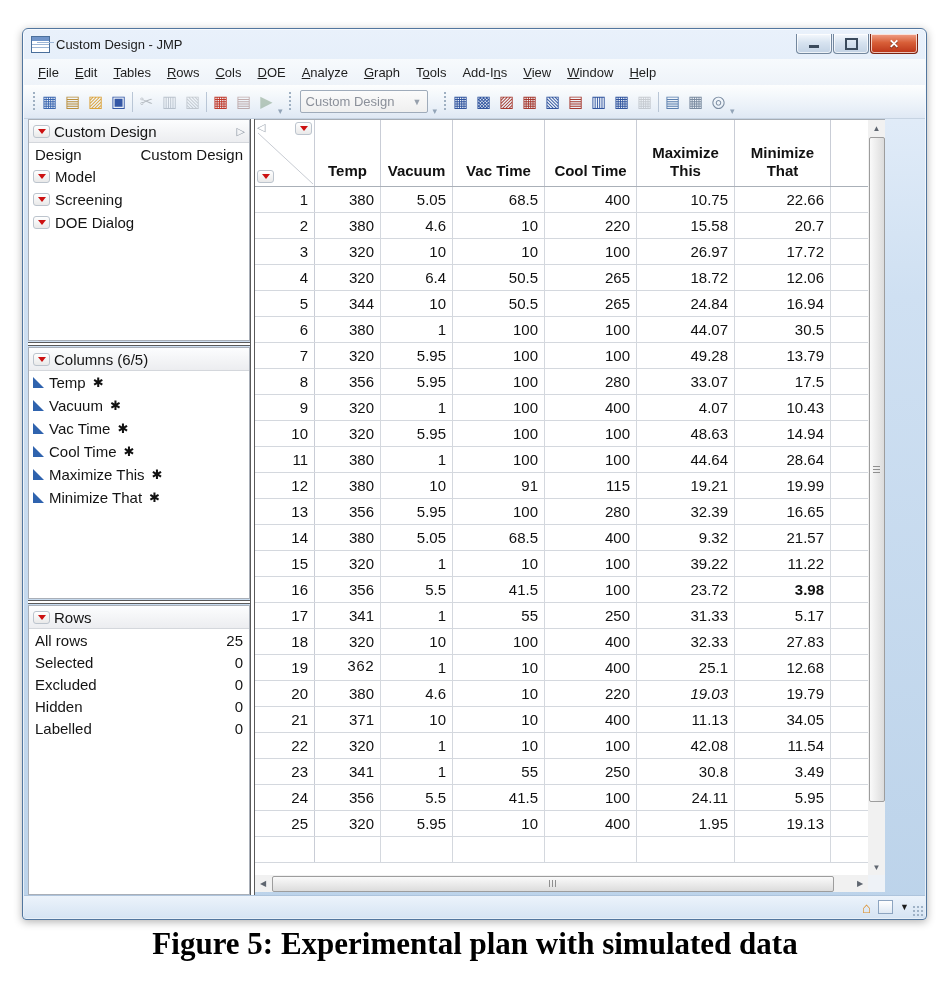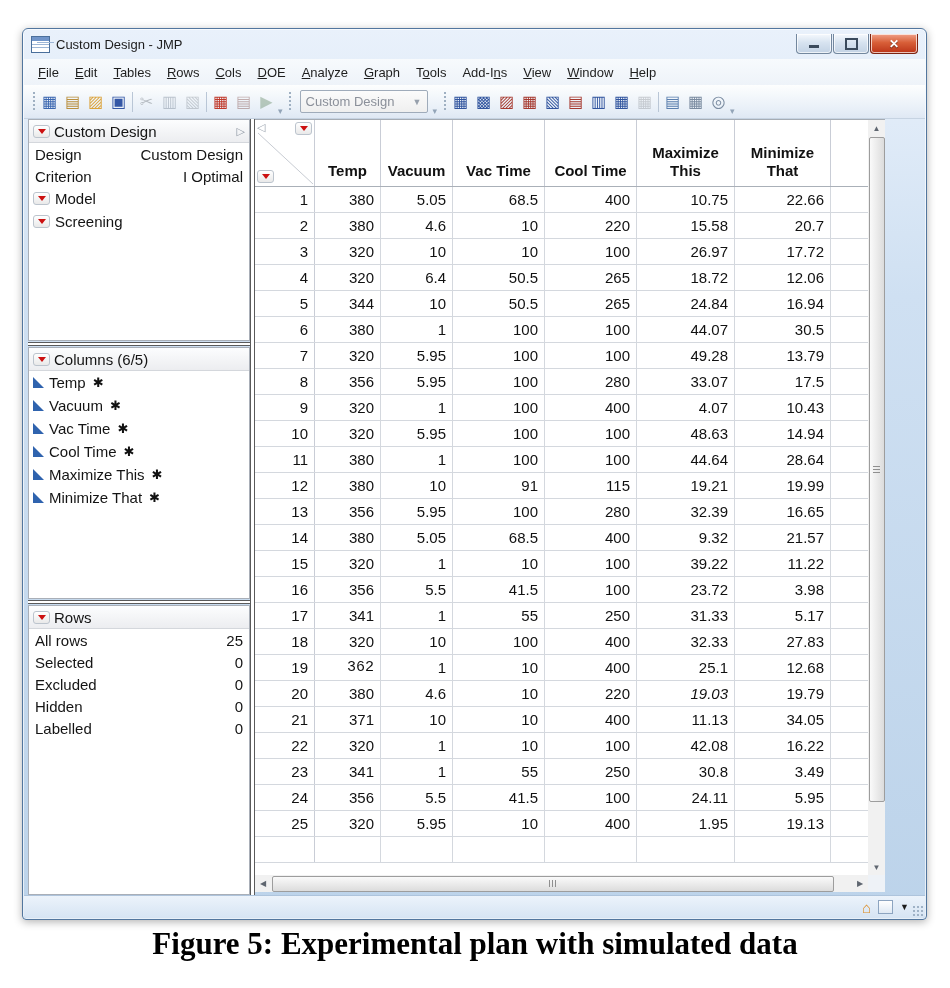--- a/index.html
+++ b/index.html
@@ -213,37 +213,39 @@
                 <i></i>
               </span>
             <span class="ptitle">Custom Design</span>
             <span class="collapse-right">▷</span>
           </div>
           <div id="design-props">
               <div class="prow">
                 <span>Design</span>
                 <span class="val">Custom Design</span>
               </div>
-              <div class="prow">
-                <span>Criterion</span>
-                <span class="val">I Optimal</span>
-              </div>
             </div>
           <div id="design-items">
               <div class="pitem">
                 <span class="redtri">
                   <i></i>
                 </span>
                 <span>Model</span>
               </div>
               <div class="pitem">
                 <span class="redtri">
                   <i></i>
                 </span>
                 <span>Screening</span>
+              </div>
+              <div class="pitem">
+                <span class="redtri">
+                  <i></i>
+                </span>
+                <span>DOE Dialog</span>
               </div>
             </div>
         </div>
         <div class="hsplit"></div>
         <div class="panel p2">
           <div class="phead">
             <span class="redtri">
                 <i></i>
               </span>
             <span class="ptitle">Columns (6/5)</span>
@@ -490,21 +492,21 @@
                   <div class="td" style="width: 96px;">11.22</div>
                   <div class="td trail" style="width: 37px;"></div>
                 </div>
                 <div class="tr">
                   <div class="td rownum" style="width: 60px;">16</div>
                   <div class="td" style="width: 66px;">356</div>
                   <div class="td" style="width: 72px;">5.5</div>
                   <div class="td" style="width: 92px;">41.5</div>
                   <div class="td" style="width: 92px;">100</div>
                   <div class="td" style="width: 98px;">23.72</div>
-                  <div class="td" style="width: 96px;">3.98</div>
+                  <div class="td" style="width: 96px; font-weight: bold;">3.98</div>
                   <div class="td trail" style="width: 37px;"></div>
                 </div>
                 <div class="tr">
                   <div class="td rownum" style="width: 60px;">17</div>
                   <div class="td" style="width: 66px;">341</div>
                   <div class="td" style="width: 72px;">1</div>
                   <div class="td" style="width: 92px;">55</div>
                   <div class="td" style="width: 92px;">250</div>
                   <div class="td" style="width: 98px;">31.33</div>
                   <div class="td" style="width: 96px;">5.17</div>
@@ -550,21 +552,21 @@
                   <div class="td" style="width: 96px;">34.05</div>
                   <div class="td trail" style="width: 37px;"></div>
                 </div>
                 <div class="tr">
                   <div class="td rownum" style="width: 60px;">22</div>
                   <div class="td" style="width: 66px;">320</div>
                   <div class="td" style="width: 72px;">1</div>
                   <div class="td" style="width: 92px;">10</div>
                   <div class="td" style="width: 92px;">100</div>
                   <div class="td" style="width: 98px;">42.08</div>
-                  <div class="td" style="width: 96px;">16.22</div>
+                  <div class="td" style="width: 96px;">11.54</div>
                   <div class="td trail" style="width: 37px;"></div>
                 </div>
                 <div class="tr">
                   <div class="td rownum" style="width: 60px;">23</div>
                   <div class="td" style="width: 66px;">341</div>
                   <div class="td" style="width: 72px;">1</div>
                   <div class="td" style="width: 92px;">55</div>
                   <div class="td" style="width: 92px;">250</div>
                   <div class="td" style="width: 98px;">30.8</div>
                   <div class="td" style="width: 96px;">3.49</div>

